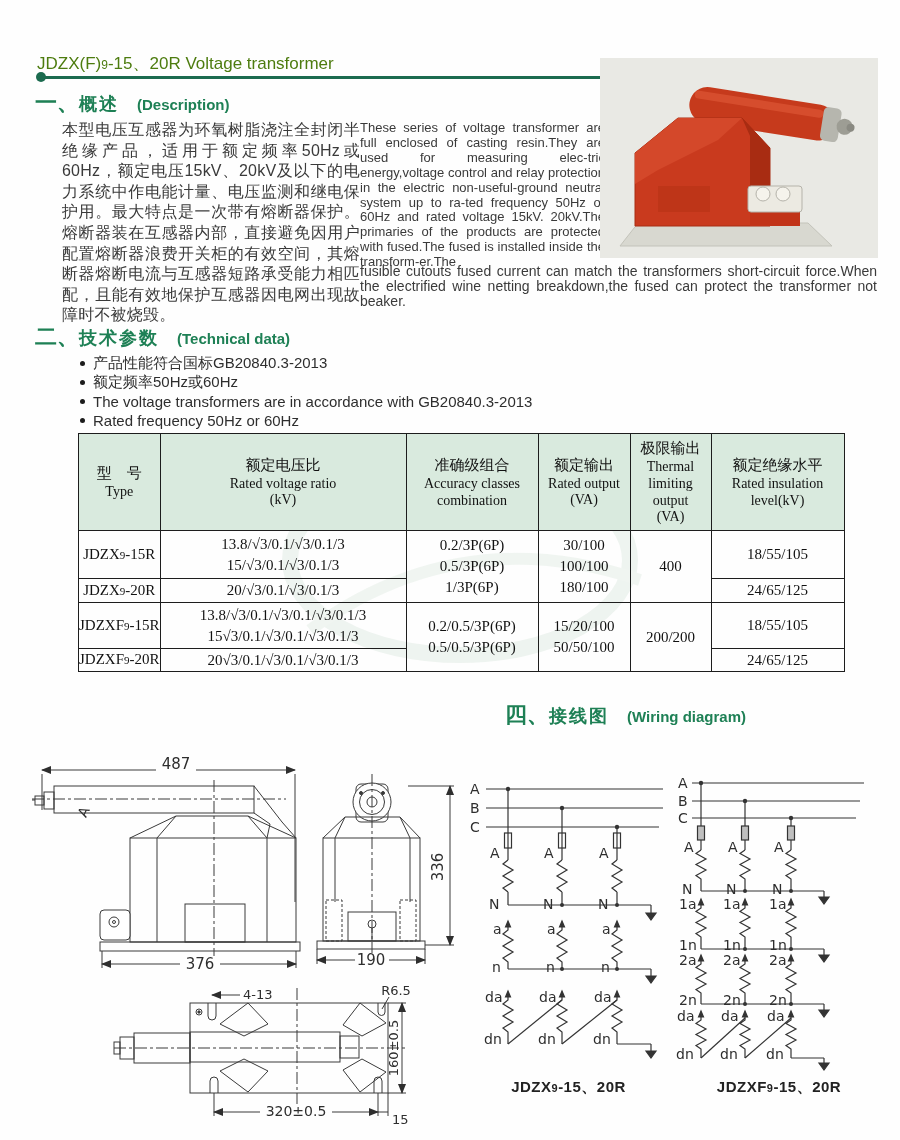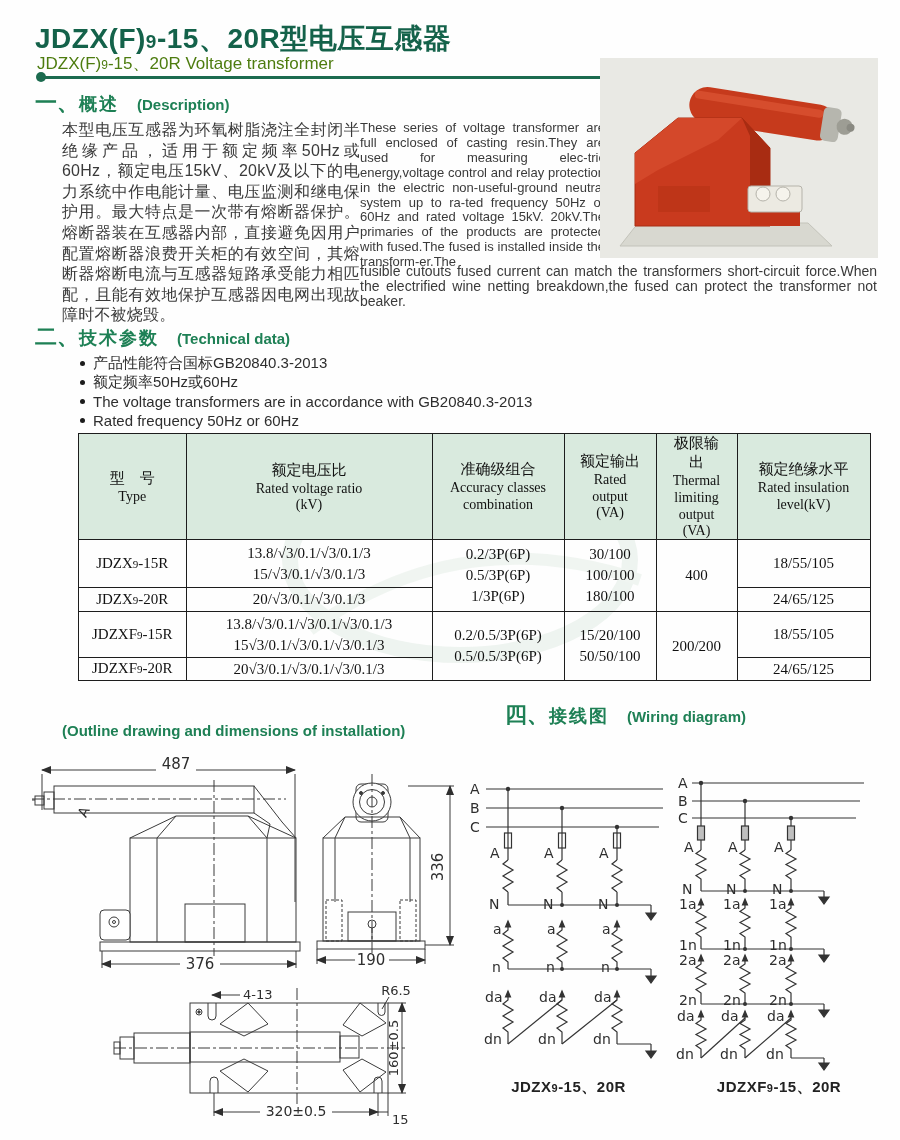--- a/index.html
+++ b/index.html
@@ -32,40 +32,39 @@
           text-align:justify;color:#3a3a3a;}
   .photo{left:600px;top:58px;width:278px;height:200px;}
   
   .bullets{left:80px;top:354px;font-size:15px;color:#2e2e2e;}
   .bullets .bl{display:flex;align-items:center;height:19px;}
   .bullets .dot{width:5px;height:5px;border-radius:50%;background:#1c1c1c;margin-right:8px;flex:0 0 auto;}
   
   .ttable{left:78px;top:433px;border-collapse:collapse;table-layout:fixed;
           font-family:"Liberation Serif","DejaVu Serif",serif;color:#111;}
   .ttable td,.ttable th{border:1.5px solid #1d1d1d;text-align:center;vertical-align:middle;
-          padding:0 13px;font-weight:normal;}
+          padding:0 0;font-weight:normal;}
   .ttable th{background:#d9eade;}
   .h-zh{font-size:15px;}
   .h-en{font-size:14px;line-height:17px;}
   .h-unit{font-size:14px;}
   .cell{font-size:15px;line-height:21px;}
   .s9t{font-size:11px;}
   .wm{pointer-events:none;opacity:.55;}
   
   .draw text{font-family:"DejaVu Sans","Liberation Sans",sans-serif;fill:#2e2e2e;}
   .wcap{font-size:15px;font-weight:bold;color:#222;text-align:center;letter-spacing:.5px;}
   .wcap .s9{font-size:11px;}
   .capL{left:466px;top:1078px;width:205px;}
   .capR{left:674px;top:1078px;width:210px;}
 </style>
 </head>
 <body>
 <div id="page">
 
-<div class="abs title"><span>JDZX(F)</span><span class="s9">9</span><span>-15、20R型电压互感器</span></div>
 <div class="abs subtitle"><span>JDZX(F)</span><span class="s9">9</span><span>-15、20R Voltage transformer</span></div>
 <div class="abs ruledot"></div>
 <div class="abs rule"></div>
 
 <div class="abs sech sec1"><span class="num">一、</span><span class="zh">概述</span><span class="en">(Description)</span></div>
 
 <div class="abs zhpara">本型电压互感器为环氧树脂浇注全封闭半绝缘产品，适用于额定频率50Hz或60Hz，额定电压15kV、20kV及以下的电力系统中作电能计量、电压监测和继电保护用。最大特点是一次带有熔断器保护。熔断器装在互感器内部，直接避免因用户配置熔断器浪费开关柜的有效空间，其熔断器熔断电流与互感器短路承受能力相匹配，且能有效地保护互感器因电网出现故障时不被烧毁。</div>
 <div class="abs encol">These series of voltage transformer are full enclosed of casting resin.They are used for measuring elec-tric energy,voltage control and relay protection in the electric non-useful-ground neutral system up to ra-ted frequency 50Hz or 60Hz and rated voltage 15kV. 20kV.The primaries of the products are protected with fused.The fused is installed inside the transform-er.The</div>
 <div class="abs enwide">fusible cutouts fused current can match the transformers short-circuit force.When the electrified wine netting breakdown,the fused can protect the transformer not beaker.</div>
 
@@ -200,21 +199,20 @@
     <td class="cell">18/55/105</td>
   </tr>
   <tr style="height:23px;">
     <td class="cell"><span>JDZXF</span><span class="s9t">9</span><span>-20R</span></td>
     <td class="cell">20√3/0.1/√3/0.1/√3/0.1/3</td>
     <td class="cell">24/65/125</td>
   </tr>
 </tbody>
     </table>
 
-<div class="abs sec3en">(Outline drawing and dimensions of installation)</div>
 <div class="abs sech sec4"><span class="num">四、</span><span class="zh">接线图</span><span class="en">(Wiring diagram)</span></div>
 
 <svg class="abs draw" style="left:30px;top:752px;" width="295" height="235" viewBox="0 0 295 235">
   <defs>
     <marker id="ae" markerWidth="10" markerHeight="8" refX="9" refY="4" orient="auto">
           <path d="M0,0 L10,4 L0,8 Z" fill="#2e2e2e"></path>
         </marker>
     <marker id="as" markerWidth="10" markerHeight="8" refX="1" refY="4" orient="auto">
           <path d="M10,0 L0,4 L10,8 Z" fill="#2e2e2e"></path>
         </marker>

